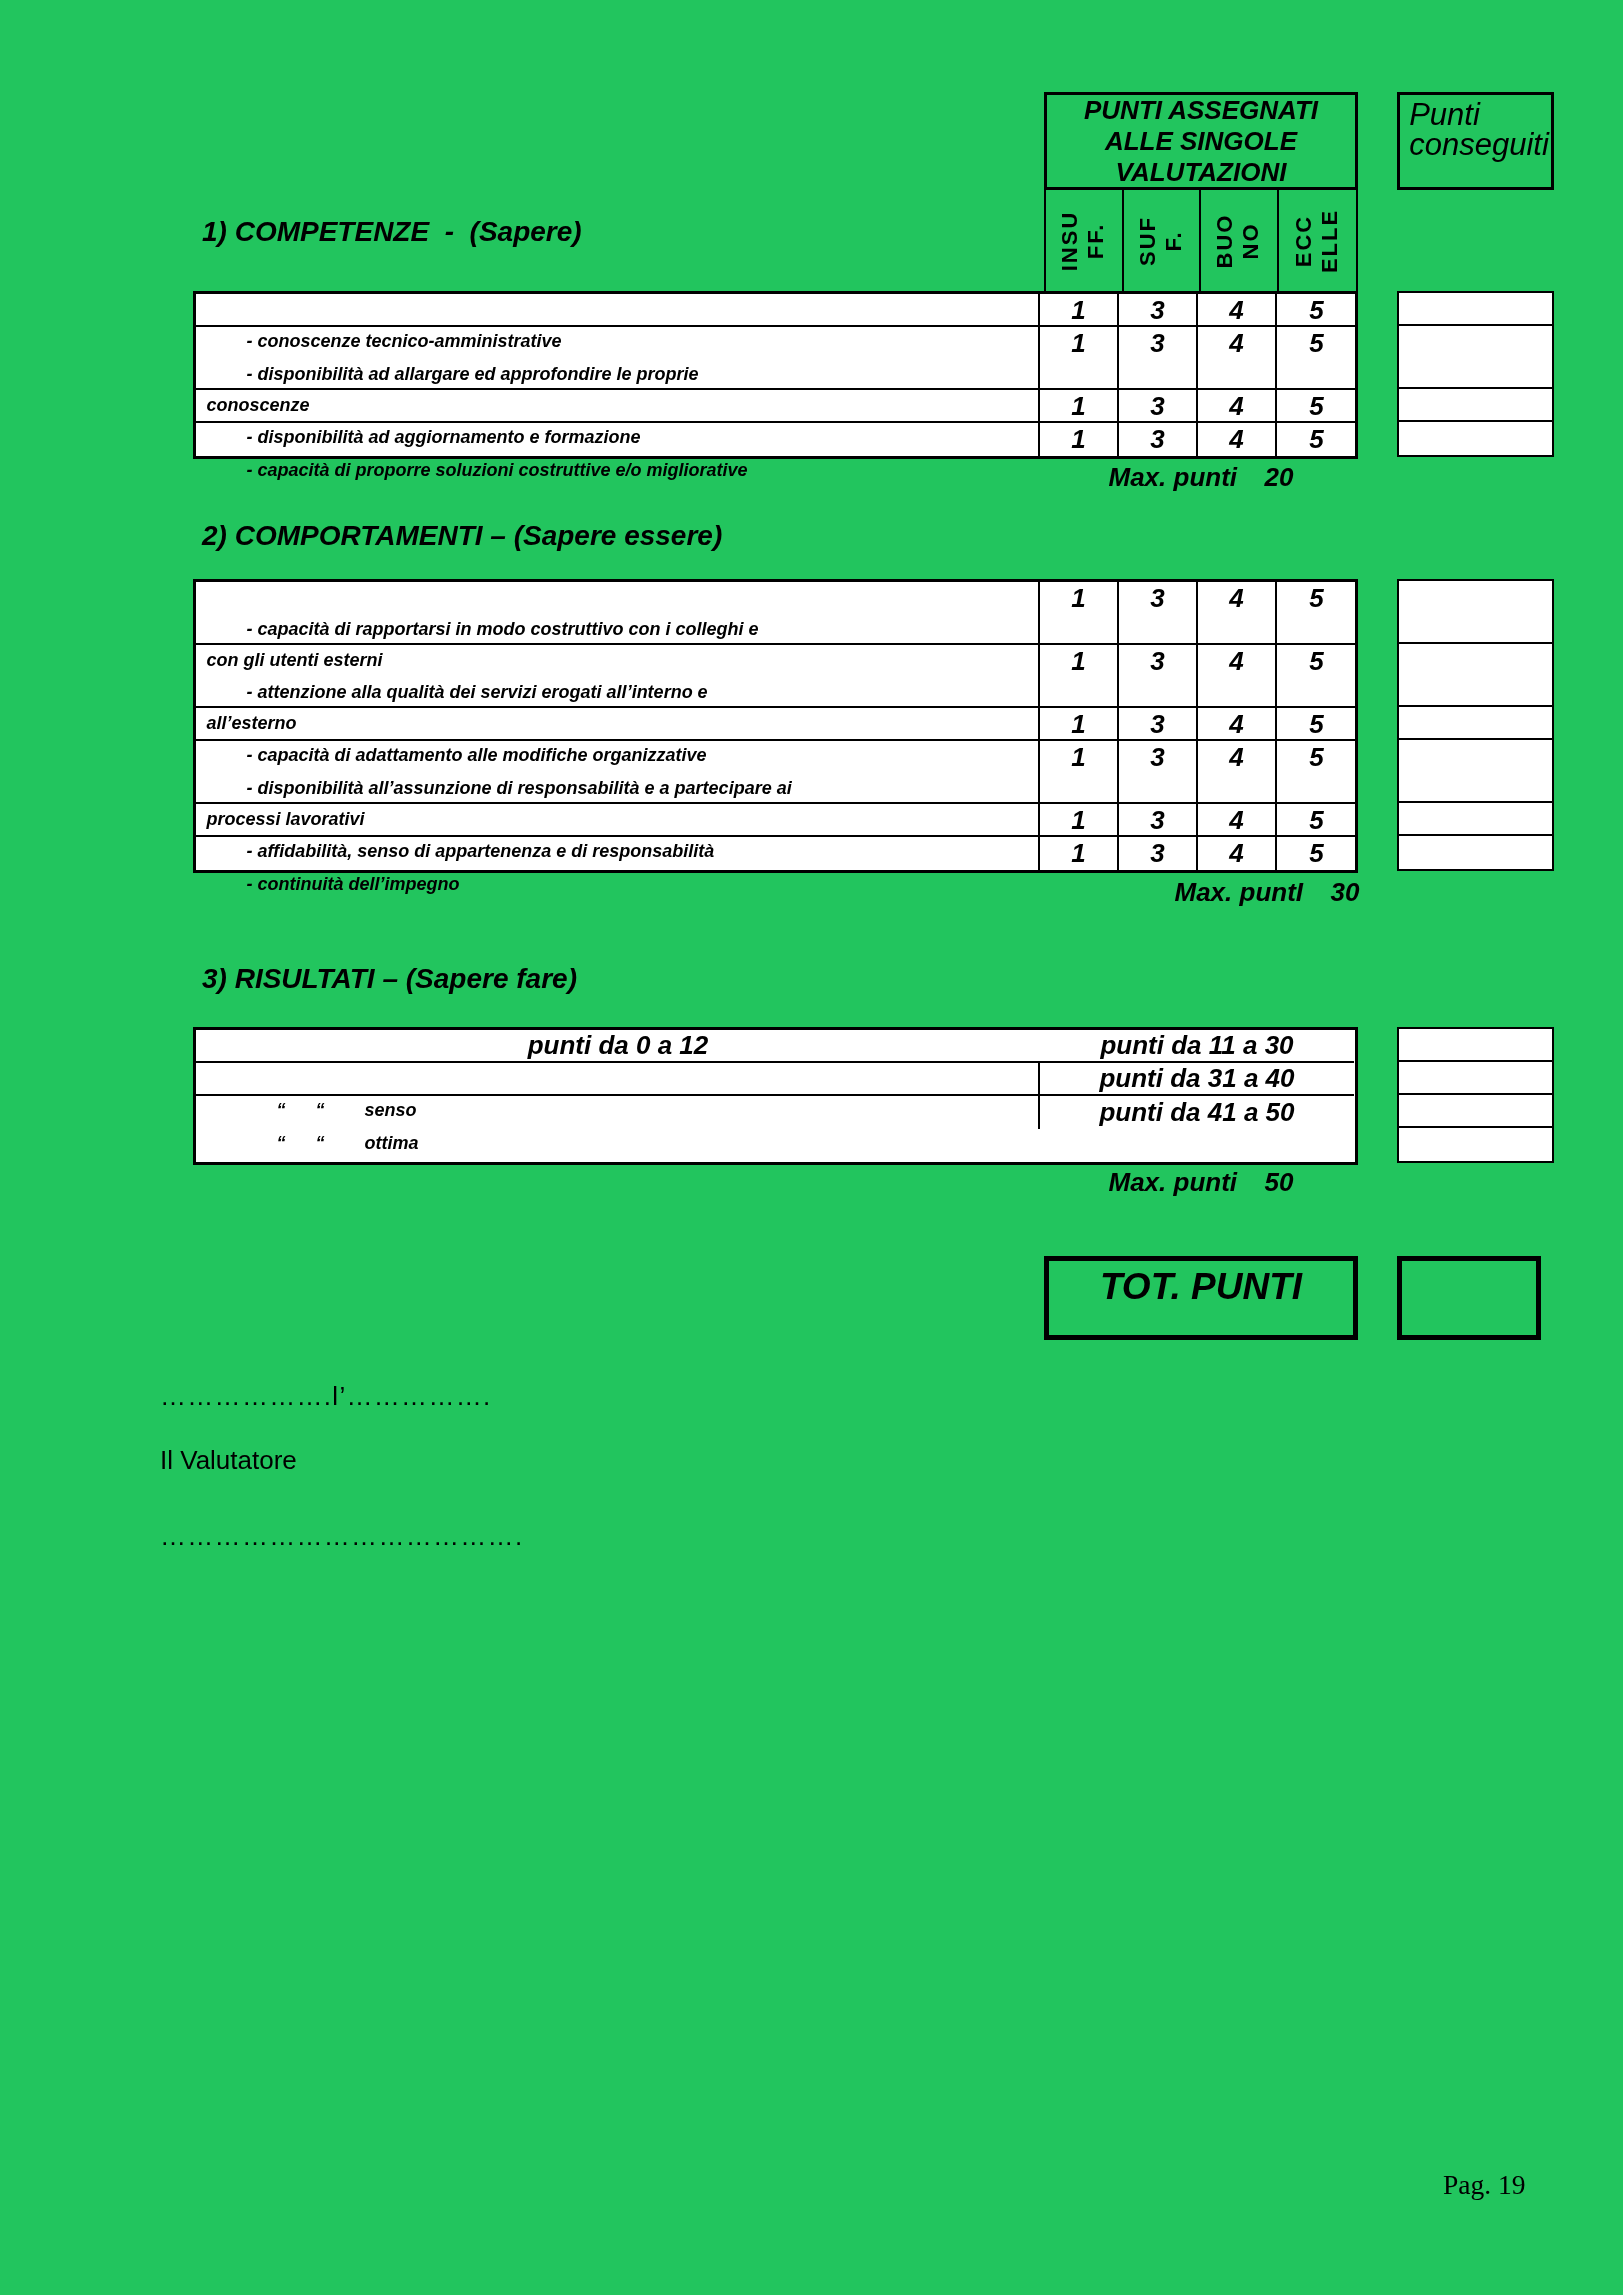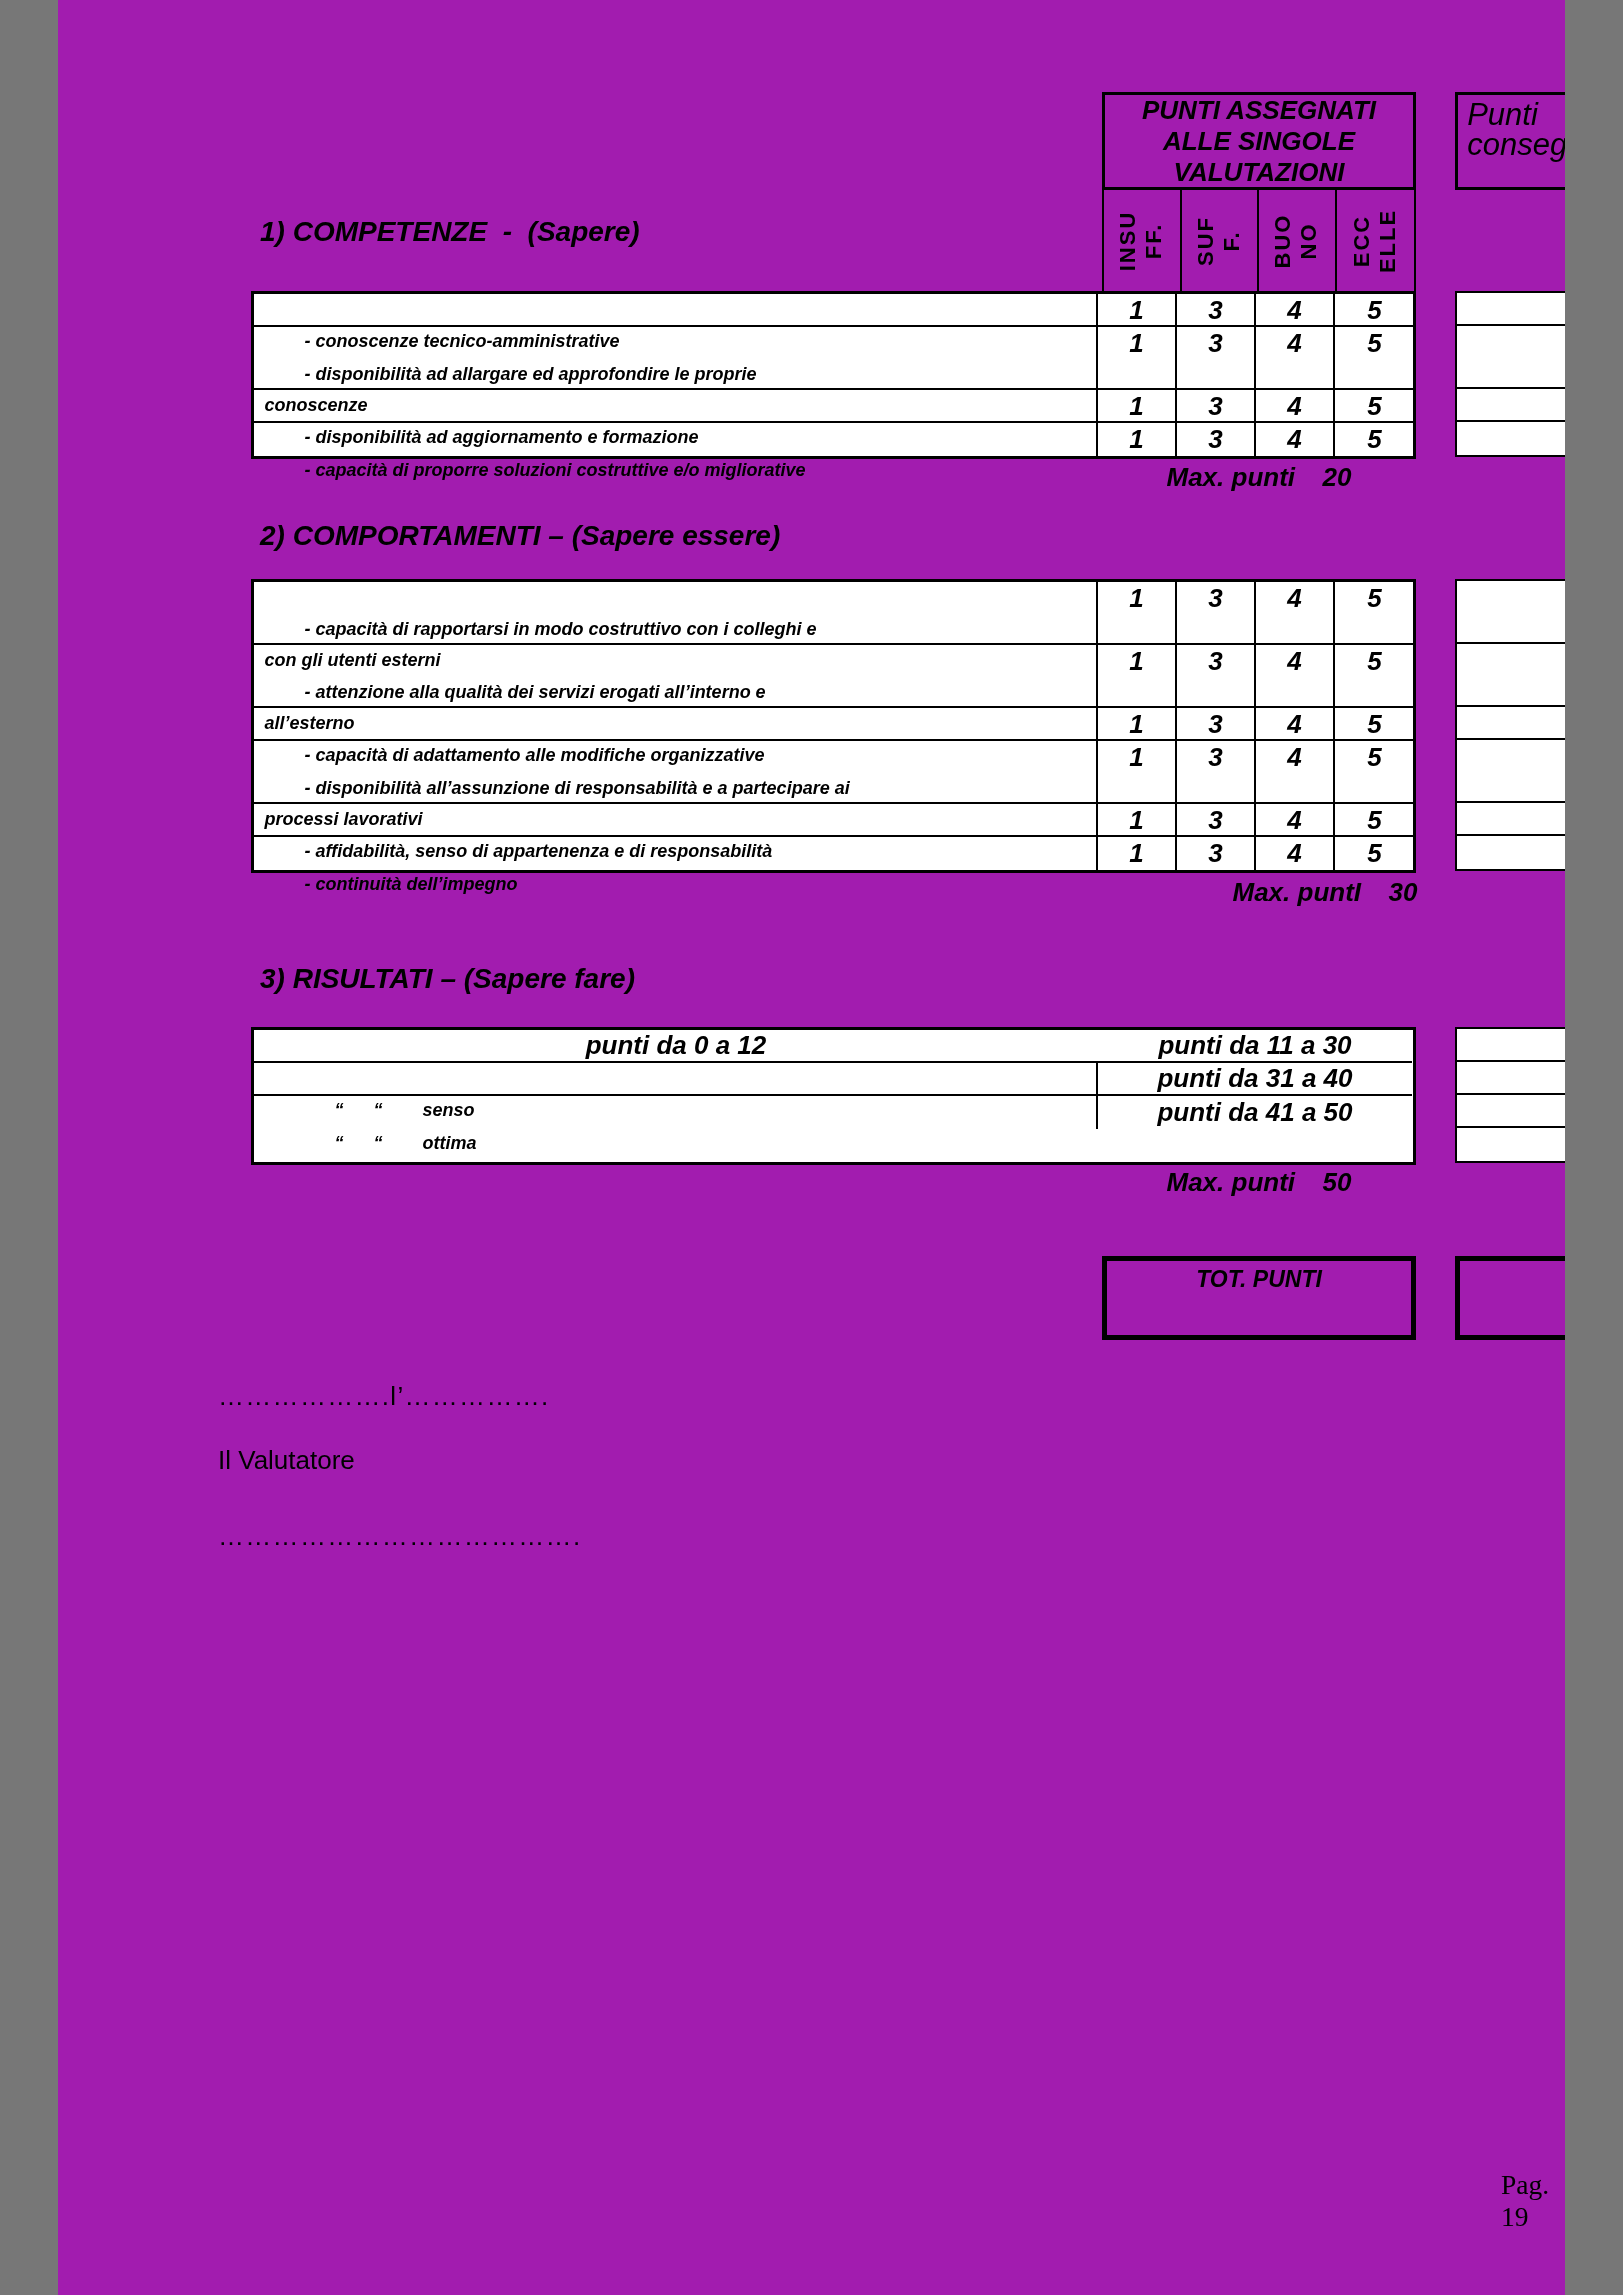--- a/index.html
+++ b/index.html
@@ -1,18 +1,18 @@
 <!DOCTYPE html>
 <html style="font-size:10.5px"><head>
 <meta charset="utf-8">
 <style>
   * { margin:0; padding:0; box-sizing:border-box; }
   html,body { background:#777; }
   #page {
-    position:relative; width:1507px; height:2295px; background:#a21caf;
+    position:relative; width:1623px; height:2295px; background:#22c55e;
     font-family:"Liberation Sans", sans-serif; color:#000;
     margin:0 auto; overflow:hidden;
   }
   
   .hdr-points {
     position:absolute; left:1044px; top:92px; width:314px; height:98px;
     border:3.3px solid #000; display:flex; align-items:center; justify-content:center;
     text-align:center; font-weight:bold; font-style:italic; font-size:26px; line-height:31px;
     white-space:pre-line;
   }
@@ -78,21 +78,21 @@
   .maxrow {
     position:absolute; left:1044px; width:314px; text-align:center;
     font-weight:bold; font-style:italic; font-size:26px;
   }
   #max1 { top:462px; } #max2 { top:877px; left:1110px; } #max3 { top:1167px; }
   .maxval { margin-left:27.5px; }
   
   #totbox {
     position:absolute; left:1044px; top:1256px; width:314px; height:84px;
     border:5.9px solid #000; text-align:center; padding-top:5.2px;
-    font-weight:bold; font-style:italic; font-size:23px;
+    font-weight:bold; font-style:italic; font-size:37px;
   }
   #totfield {
     position:absolute; left:1397px; top:1256px; width:144px; height:84px;
     border:5.9px solid #000;
   }
   
   .foot { position:absolute; left:160px; font-size:26px; }
   #dateline { top:1381px; letter-spacing:1.3px; }
   #signer   { top:1445px; }
   #sigline  { top:1521px; letter-spacing:1.3px; }

